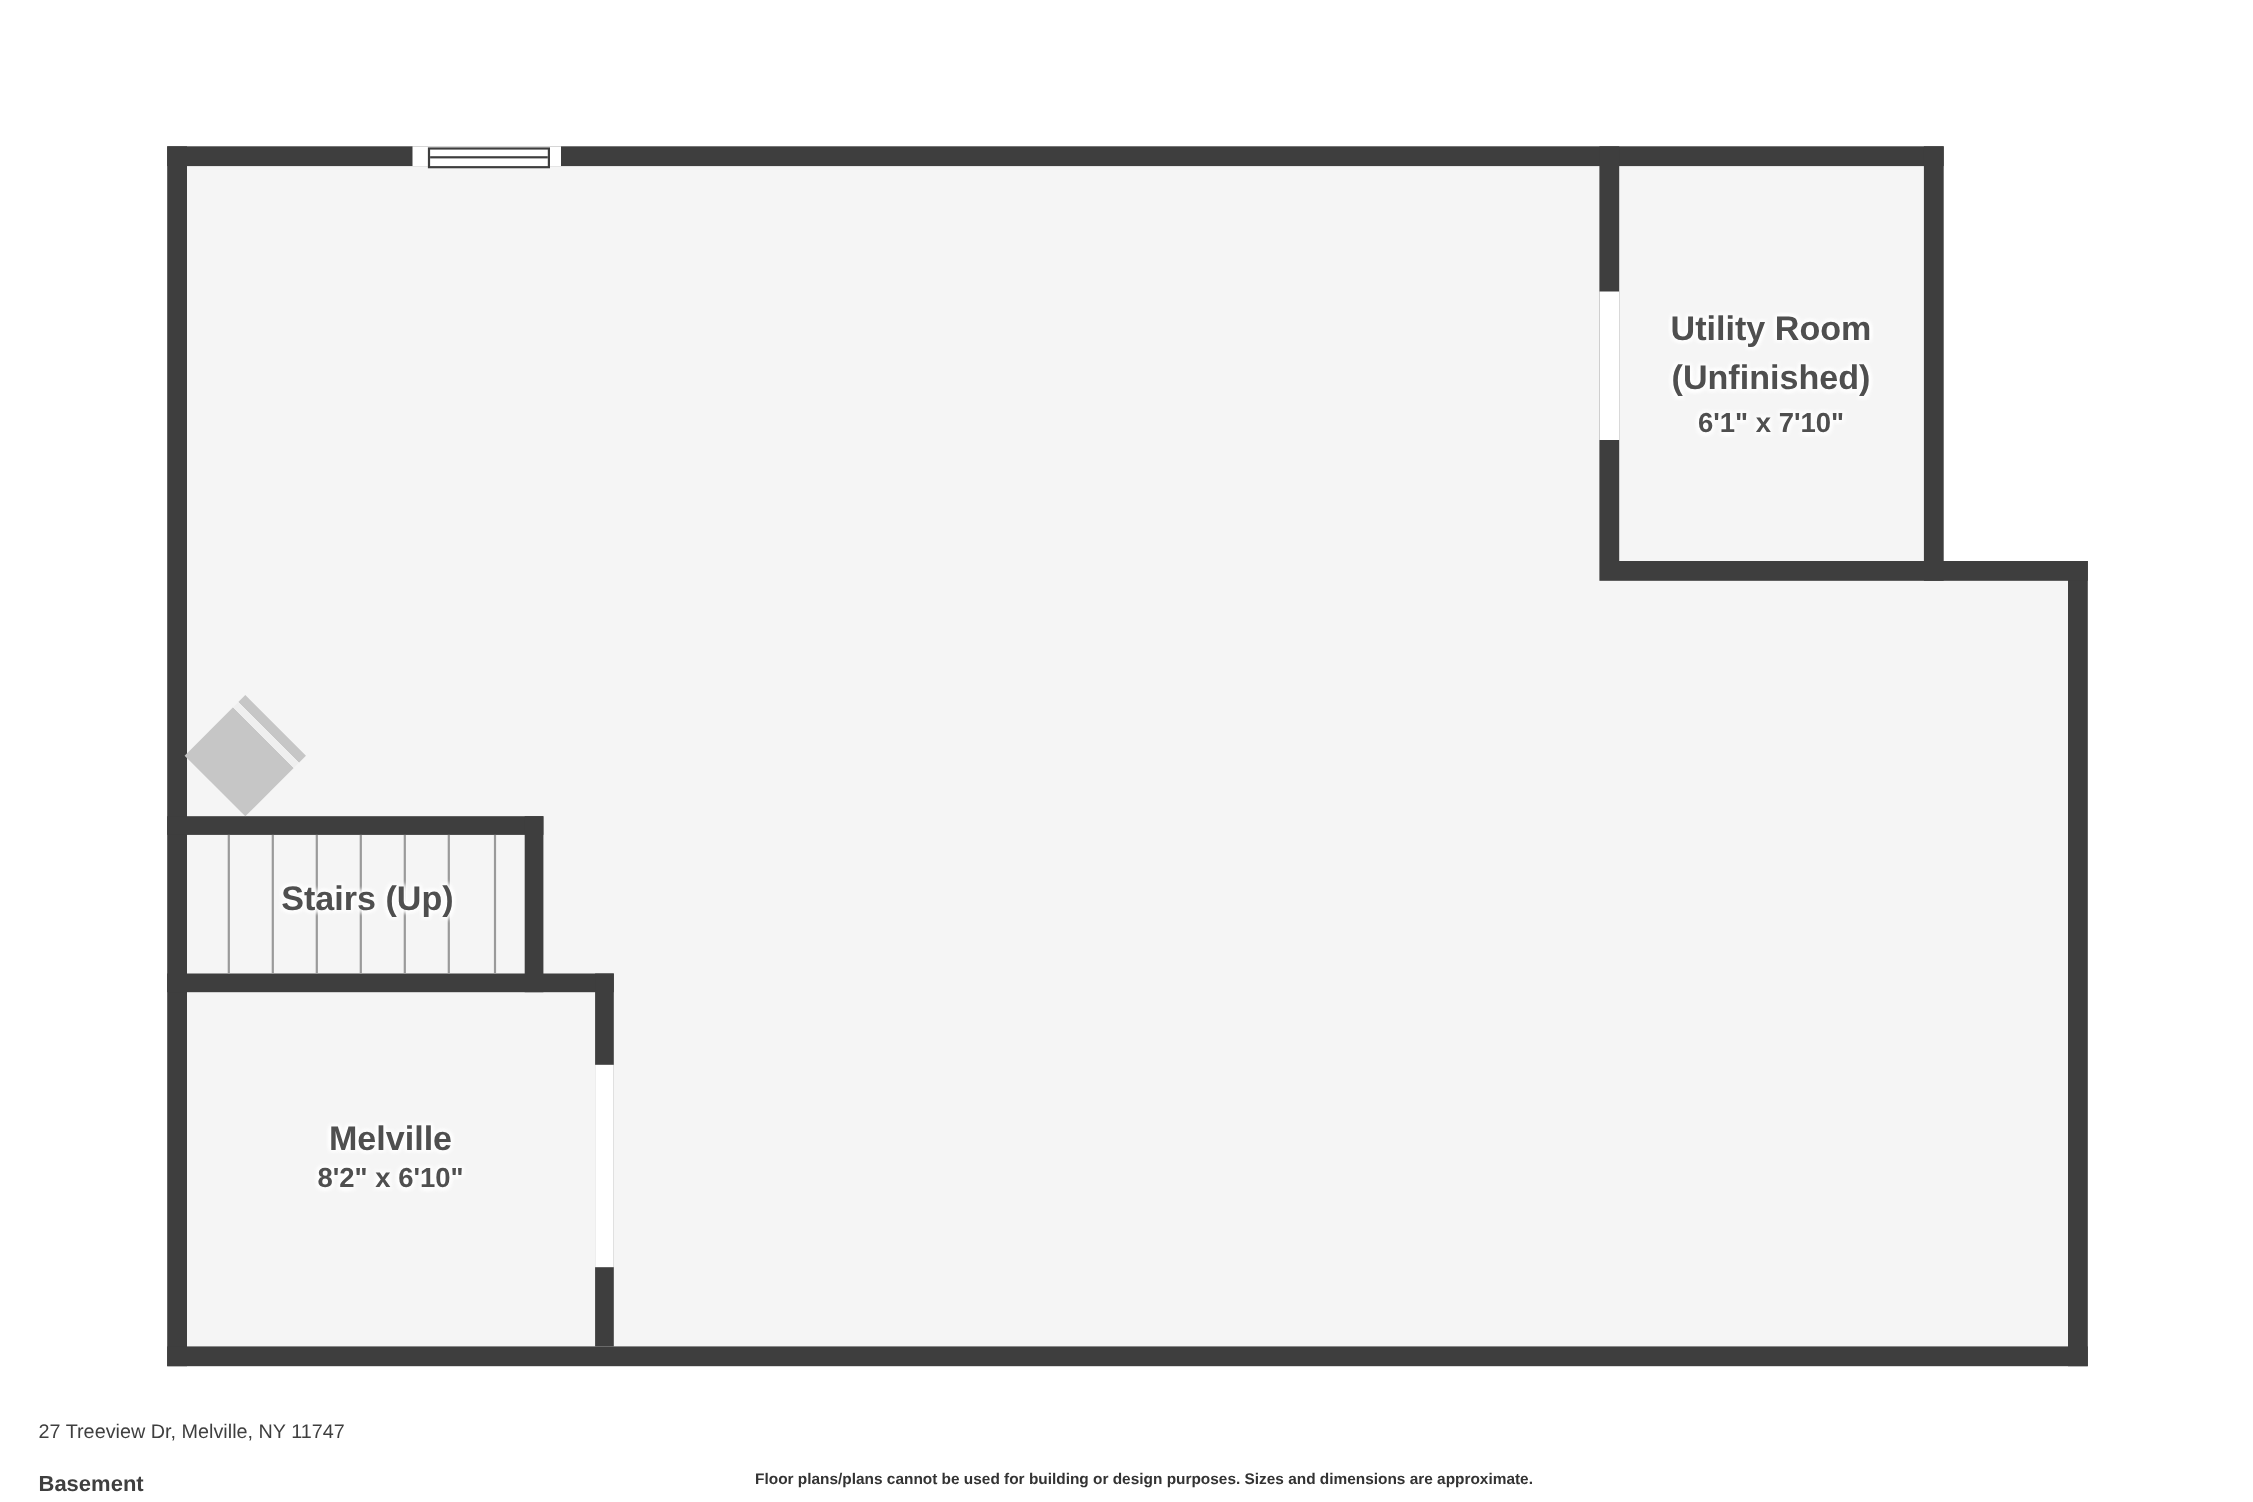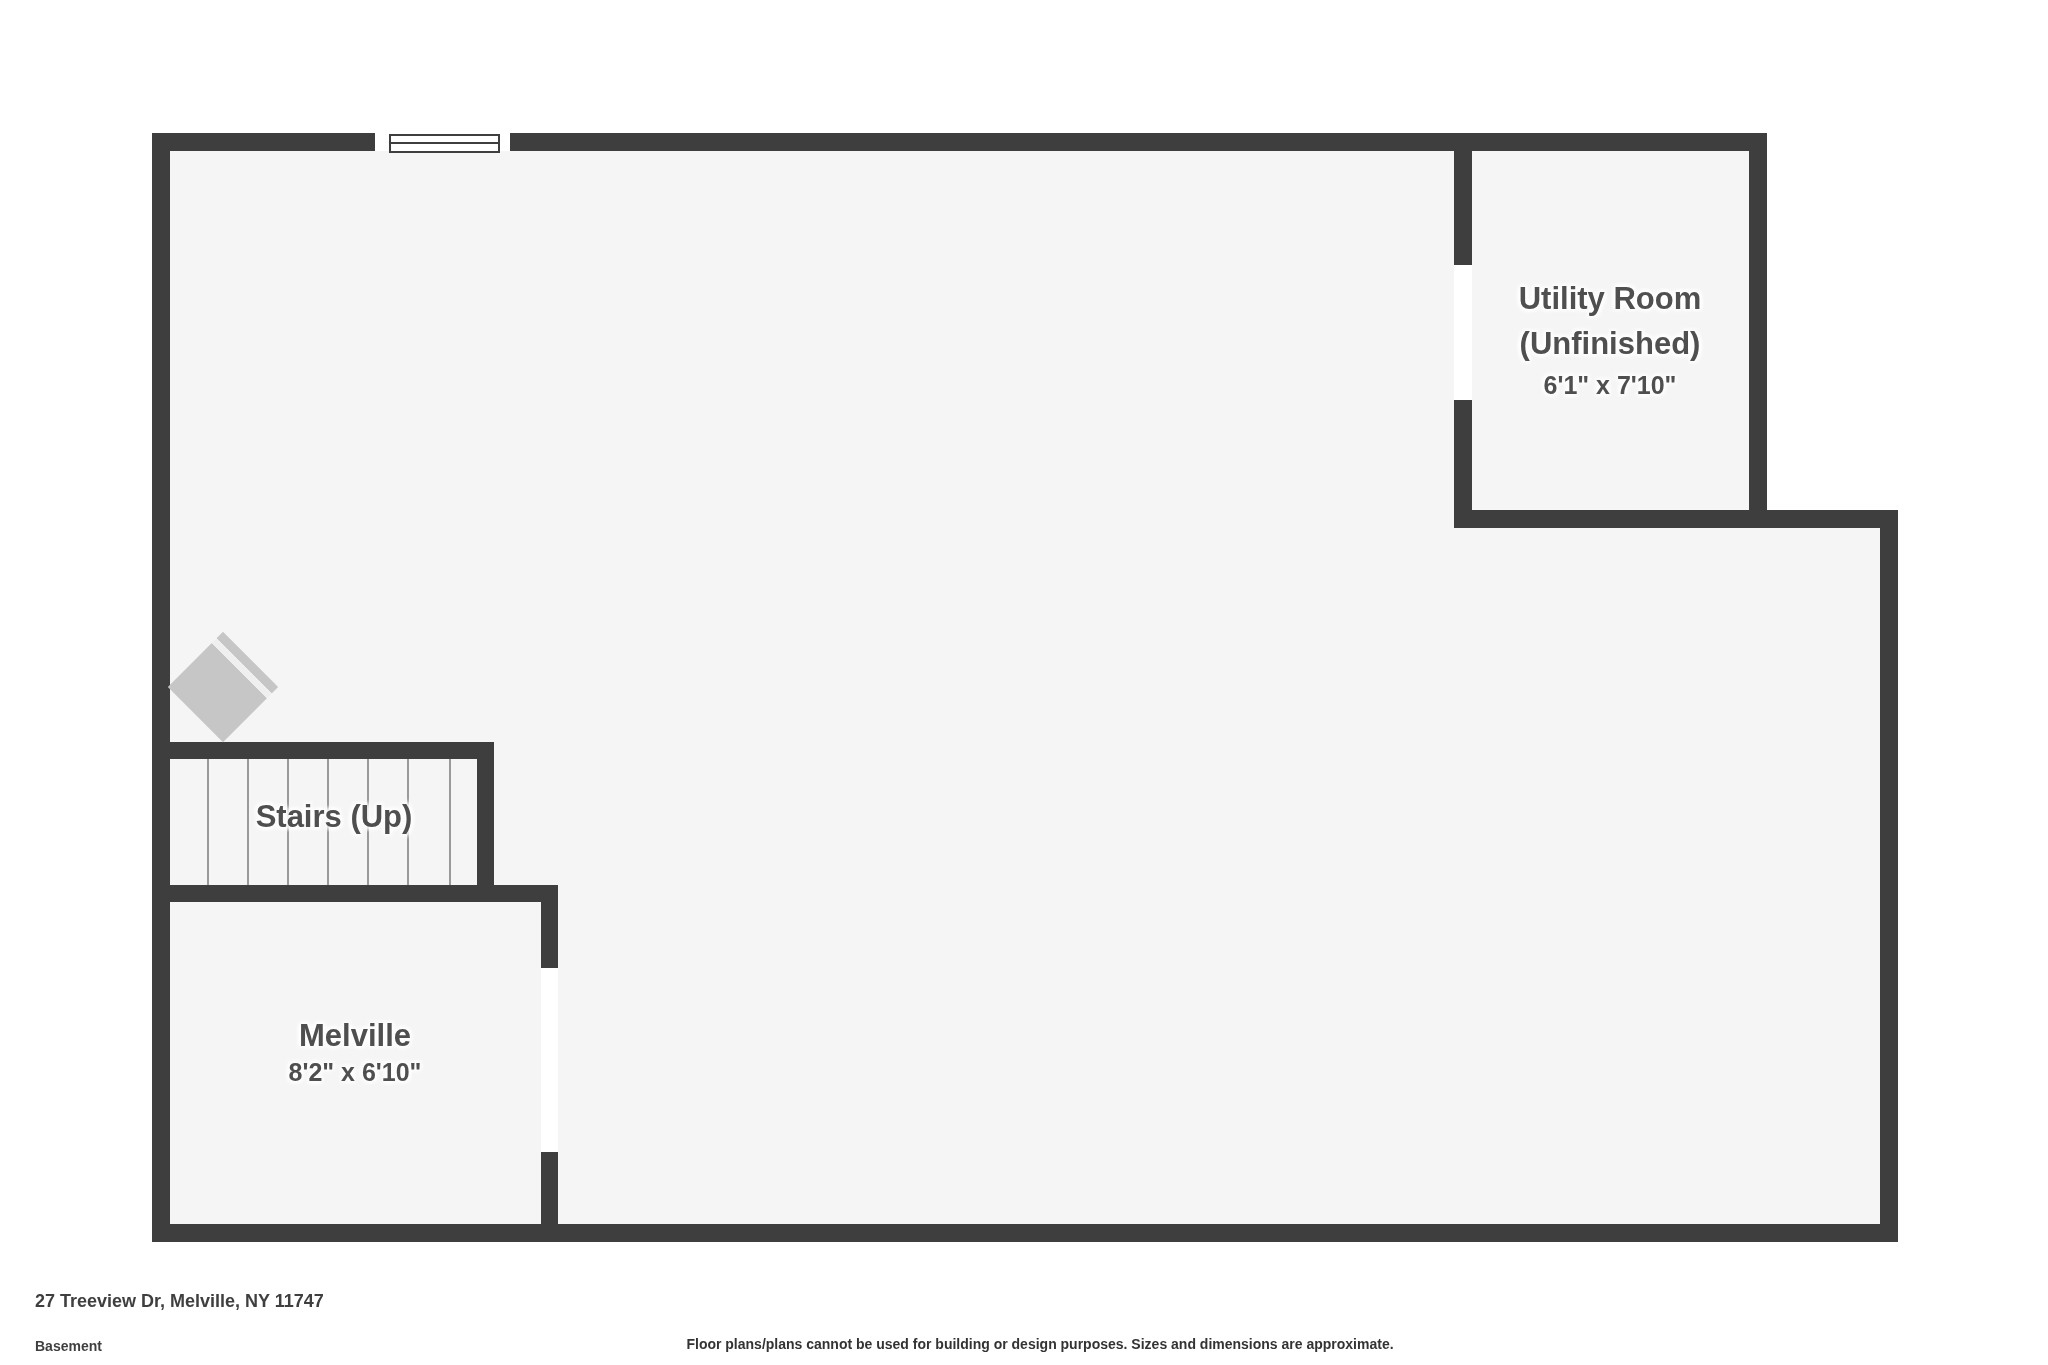--- a/index.html
+++ b/index.html
@@ -82,25 +82,25 @@
   .lbl-utility .dims { font-size: 25px; line-height: 38px; }
   .lbl-stairs   { left: 334px; top: 817px; }
   .lbl-stairs .name { font-size: 31px; line-height: 38px; }
   .lbl-storage  { left: 355px; top: 1052px; }
   .lbl-storage .name { font-size: 31px; line-height: 40px; }
   .lbl-storage .dims { font-size: 25px; line-height: 33px; }
 
   
   .footer-address {
     left: 35px; top: 1291px;
-    font-size: 18px; font-weight: bold; color: #3f3f3f;
+    font-size: 18px; font-weight: normal; color: #3f3f3f;
   }
   .footer-floor {
     left: 35px; top: 1338px;
-    font-size: 14px; font-weight: bold; color: #3f3f3f;
+    font-size: 20px; font-weight: bold; color: #3f3f3f;
   }
   .footer-disclaimer {
     left: 50%; top: 1336px;
     transform: translateX(calc(-50% + 16px));
     font-size: 14px; font-weight: bold; color: #333333;
     white-space: nowrap;
   }
 </style>
 </head>
 <body>

